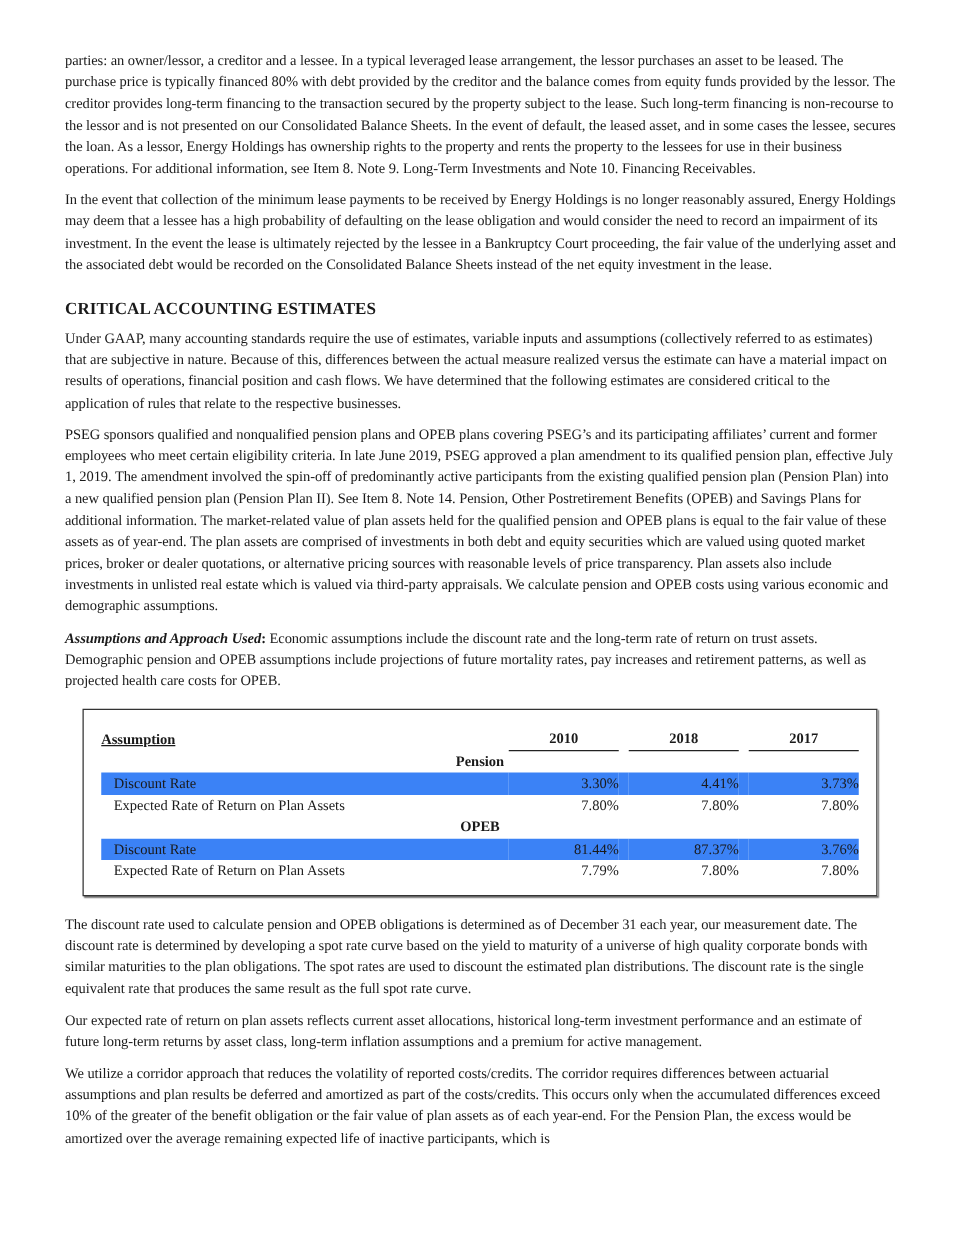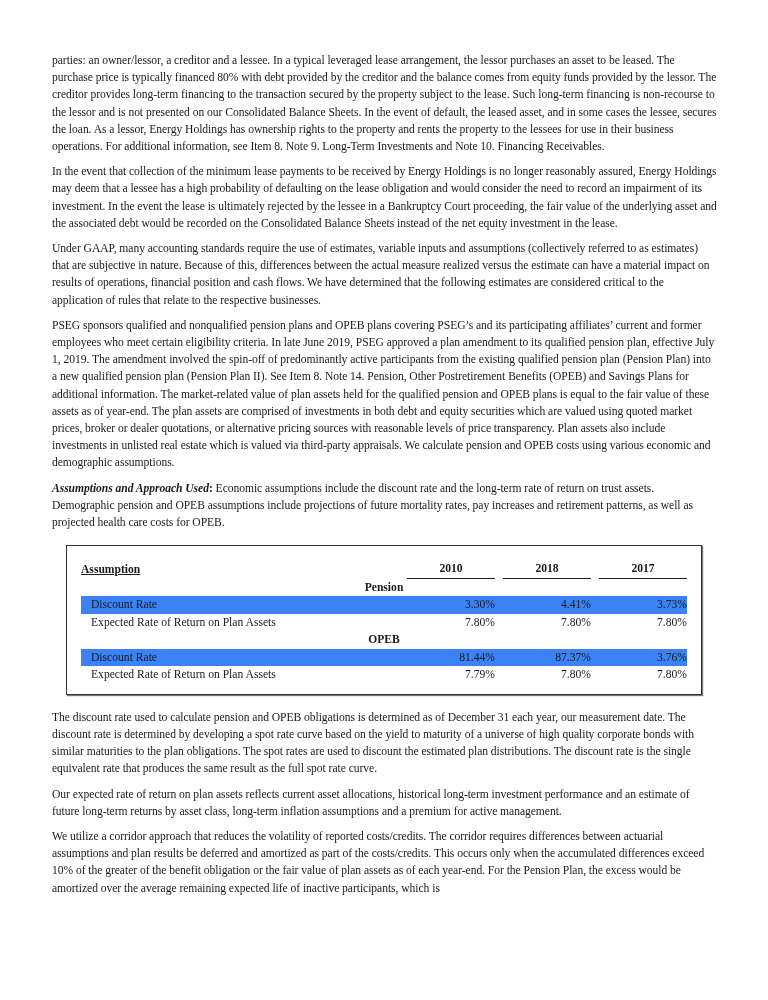--- a/index.html
+++ b/index.html
@@ -1,20 +1,20 @@
 <!DOCTYPE html>
 <html><head>
 <meta charset="utf-8">
 <style>
   html, body { margin: 0; padding: 0; background: #ffffff; }
   body {
     width: 768px; height: 1000px; position: relative; overflow: hidden;
     font-family: "Liberation Serif", serif; color: #1a1a1a;
   }
-  .page { position: absolute; left: 52px; top: 52px; width: 665px; }
+  .page { position: absolute; left: 52px; top: 40px; width: 665px; }
   p {
     margin: 0 0 8px 0; font-size: 11.6px; line-height: 17.2px;
     text-align: left; letter-spacing: -0.05px;
   }
   h2 {
     margin: 18px 0 6px 0; font-size: 13.6px; font-weight: bold;
     letter-spacing: 0.1px; line-height: 18px;
   }
   h3 {
     margin: 14px 0 6px 0; font-size: 11.8px; font-weight: bold; line-height: 17px;
@@ -38,20 +38,21 @@
   tr.shade td { background: #3b82f6; }
   .page-num { position: absolute; left: 0; width: 768px; top: 1005px; text-align: center; font-size: 12px; }
 </style>
 </head>
 <body>
 
 <div class="page">
   <p>parties: an owner/lessor, a creditor and a lessee. In a typical leveraged lease arrangement, the lessor purchases an asset to be leased. The purchase price is typically financed 80% with debt provided by the creditor and the balance comes from equity funds provided by the lessor. The creditor provides long-term financing to the transaction secured by the property subject to the lease. Such long-term financing is non-recourse to the lessor and is not presented on our Consolidated Balance Sheets. In the event of default, the leased asset, and in some cases the lessee, secures the loan. As a lessor, Energy Holdings has ownership rights to the property and rents the property to the lessees for use in their business operations. For additional information, see Item 8. Note 9. Long-Term Investments and Note 10. Financing Receivables.</p>
   <p>In the event that collection of the minimum lease payments to be received by Energy Holdings is no longer reasonably assured, Energy Holdings may deem that a lessee has a high probability of defaulting on the lease obligation and would consider the need to record an impairment of its investment. In the event the lease is ultimately rejected by the lessee in a Bankruptcy Court proceeding, the fair value of the underlying asset and the associated debt would be recorded on the Consolidated Balance Sheets instead of the net equity investment in the lease.</p>
 
+  <h2>CRITICAL ACCOUNTING ESTIMATES</h2>
   <p>Under GAAP, many accounting standards require the use of estimates, variable inputs and assumptions (collectively referred to as estimates) that are subjective in nature. Because of this, differences between the actual measure realized versus the estimate can have a material impact on results of operations, financial position and cash flows. We have determined that the following estimates are considered critical to the application of rules that relate to the respective businesses.</p>
 
   <p>PSEG sponsors qualified and nonqualified pension plans and OPEB plans covering PSEG’s and its participating affiliates’ current and former employees who meet certain eligibility criteria. In late June 2019, PSEG approved a plan amendment to its qualified pension plan, effective July 1, 2019. The amendment involved the spin-off of predominantly active participants from the existing qualified pension plan (Pension Plan) into a new qualified pension plan (Pension Plan II). See Item 8. Note 14. Pension, Other Postretirement Benefits (OPEB) and Savings Plans for additional information. The market-related value of plan assets held for the qualified pension and OPEB plans is equal to the fair value of these assets as of year-end. The plan assets are comprised of investments in both debt and equity securities which are valued using quoted market prices, broker or dealer quotations, or alternative pricing sources with reasonable levels of price transparency. Plan assets also include investments in unlisted real estate which is valued via third-party appraisals. We calculate pension and OPEB costs using various economic and demographic assumptions.</p>
   <p><span class="lead">Assumptions and Approach Used</span><b>:</b><span> Economic assumptions include the discount rate and the long-term rate of return on trust assets. Demographic pension and OPEB assumptions include projections of future mortality rates, pay increases and retirement patterns, as well as projected health care costs for OPEB.</span></p>
 
   <div class="table-box">
     <table>
       <thead>
         <tr>
           <th class="first"><span>Assumption</span></th>

